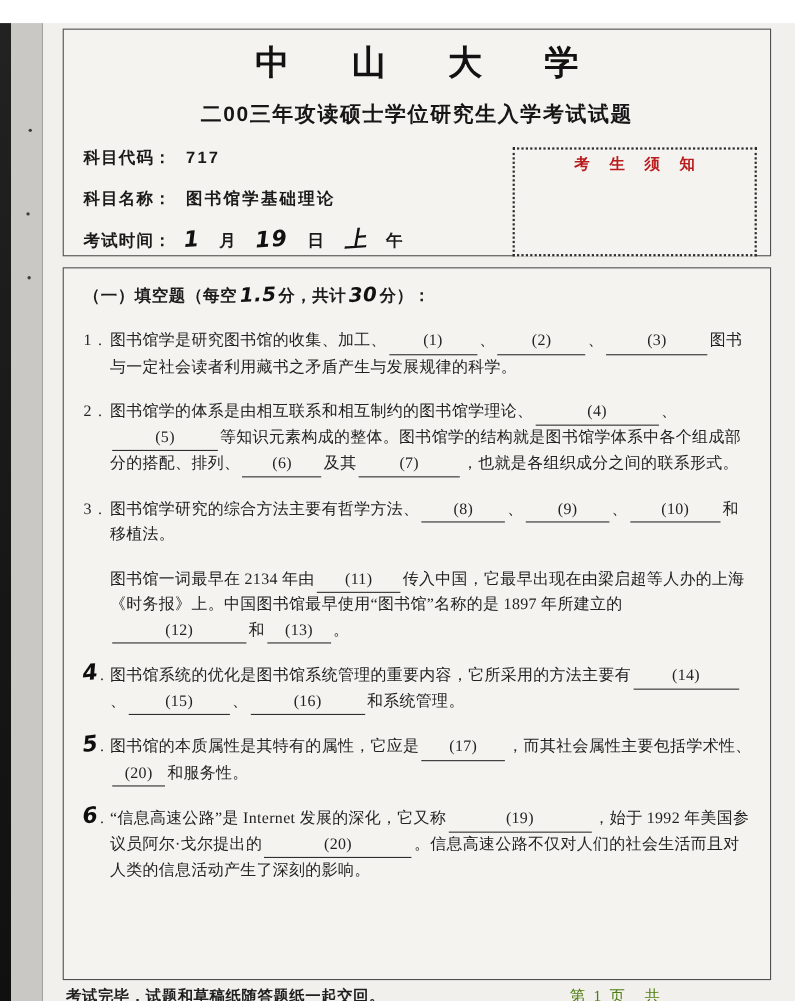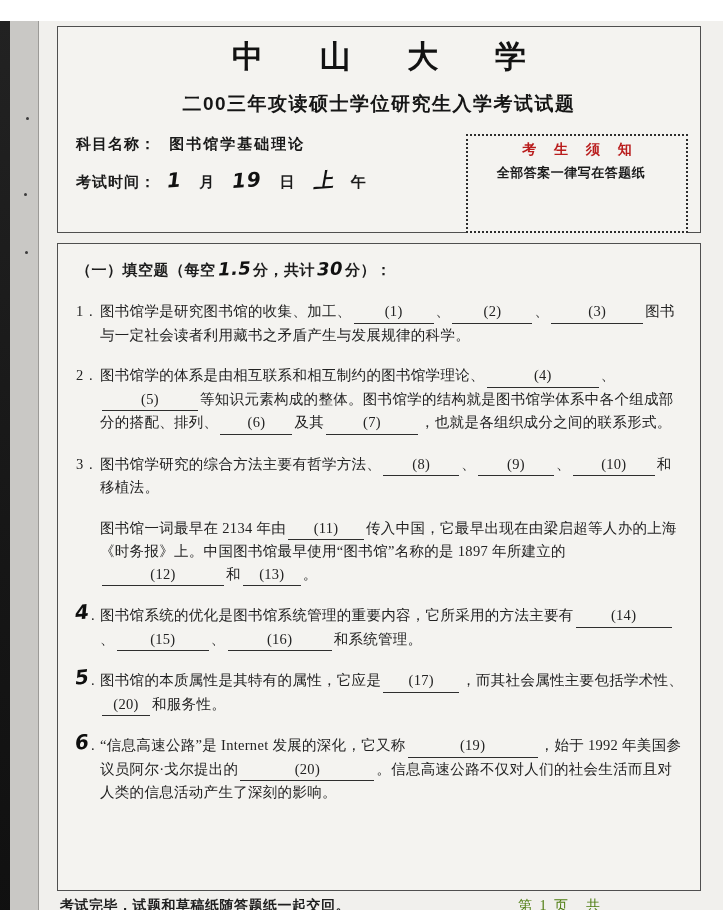--- a/index.html
+++ b/index.html
@@ -75,37 +75,40 @@
   <div class="speck" style="left:26px;top:96px;"></div>
   <div class="speck" style="left:24px;top:172px;"></div>
   <div class="speck" style="left:25px;top:230px;"></div>
 
   <div class="header-box">
     <div class="uni-title">中 山 大 学</div>
     <div class="exam-title">二00三年攻读硕士学位研究生入学考试试题</div>
 
     <div class="meta">
       <div class="meta-row">
+        <span class="meta-label">科目代码：</span>
+        <span class="meta-value">717</span>
+      </div>
+      <div class="meta-row">
         <span class="meta-label">科目名称：</span>
         <span class="meta-value">图书馆学基础理论</span>
       </div>
       <div class="meta-row">
         <span class="meta-label">考试时间：</span>
         <span class="hw hw-time">1</span>
         <span class="time-unit">月</span>
         <span class="hw hw-time">19</span>
         <span class="time-unit">日</span>
         <span class="hw hw-time">上</span>
         <span class="time-unit">午</span>
       </div>
     </div>
 
     <div class="notice-box">
       <div class="notice-title">考 生 须 知</div>
-      <div class="notice-line first">全部答案一律写在答题纸</div>
     </div>
   </div>
 
   <div class="question-box">
     <div class="section-heading">
       <span>（一）填空题（每空</span><span class="hw hw-score">1.5</span><span>分，共计</span><span class="hw hw-score">30</span><span>分）：</span>
     </div>
     <div class="questions">
         <div class="question"><span class="qnum">1</span><span class="qdot">.</span><span>图书馆学是研究图书馆的收集、加工、</span><span class="blank" style="min-width: 80px;">(1)</span><span>、</span><span class="blank" style="min-width: 80px;">(2)</span><span>、</span><span class="blank" style="min-width: 92px;">(3)</span><span>图书与一定社会读者利用藏书之矛盾产生与发展规律的科学。</span></div>
         <div class="question"><span class="qnum">2</span><span class="qdot">.</span><span>图书馆学的体系是由相互联系和相互制约的图书馆学理论、</span><span class="blank" style="min-width: 112px;">(4)</span><span>、</span><span class="blank" style="min-width: 96px;">(5)</span><span>等知识元素构成的整体。图书馆学的结构就是图书馆学体系中各个组成部分的搭配、排列、</span><span class="blank" style="min-width: 72px;">(6)</span><span>及其</span><span class="blank" style="min-width: 92px;">(7)</span><span>，也就是各组织成分之间的联系形式。</span></div>

